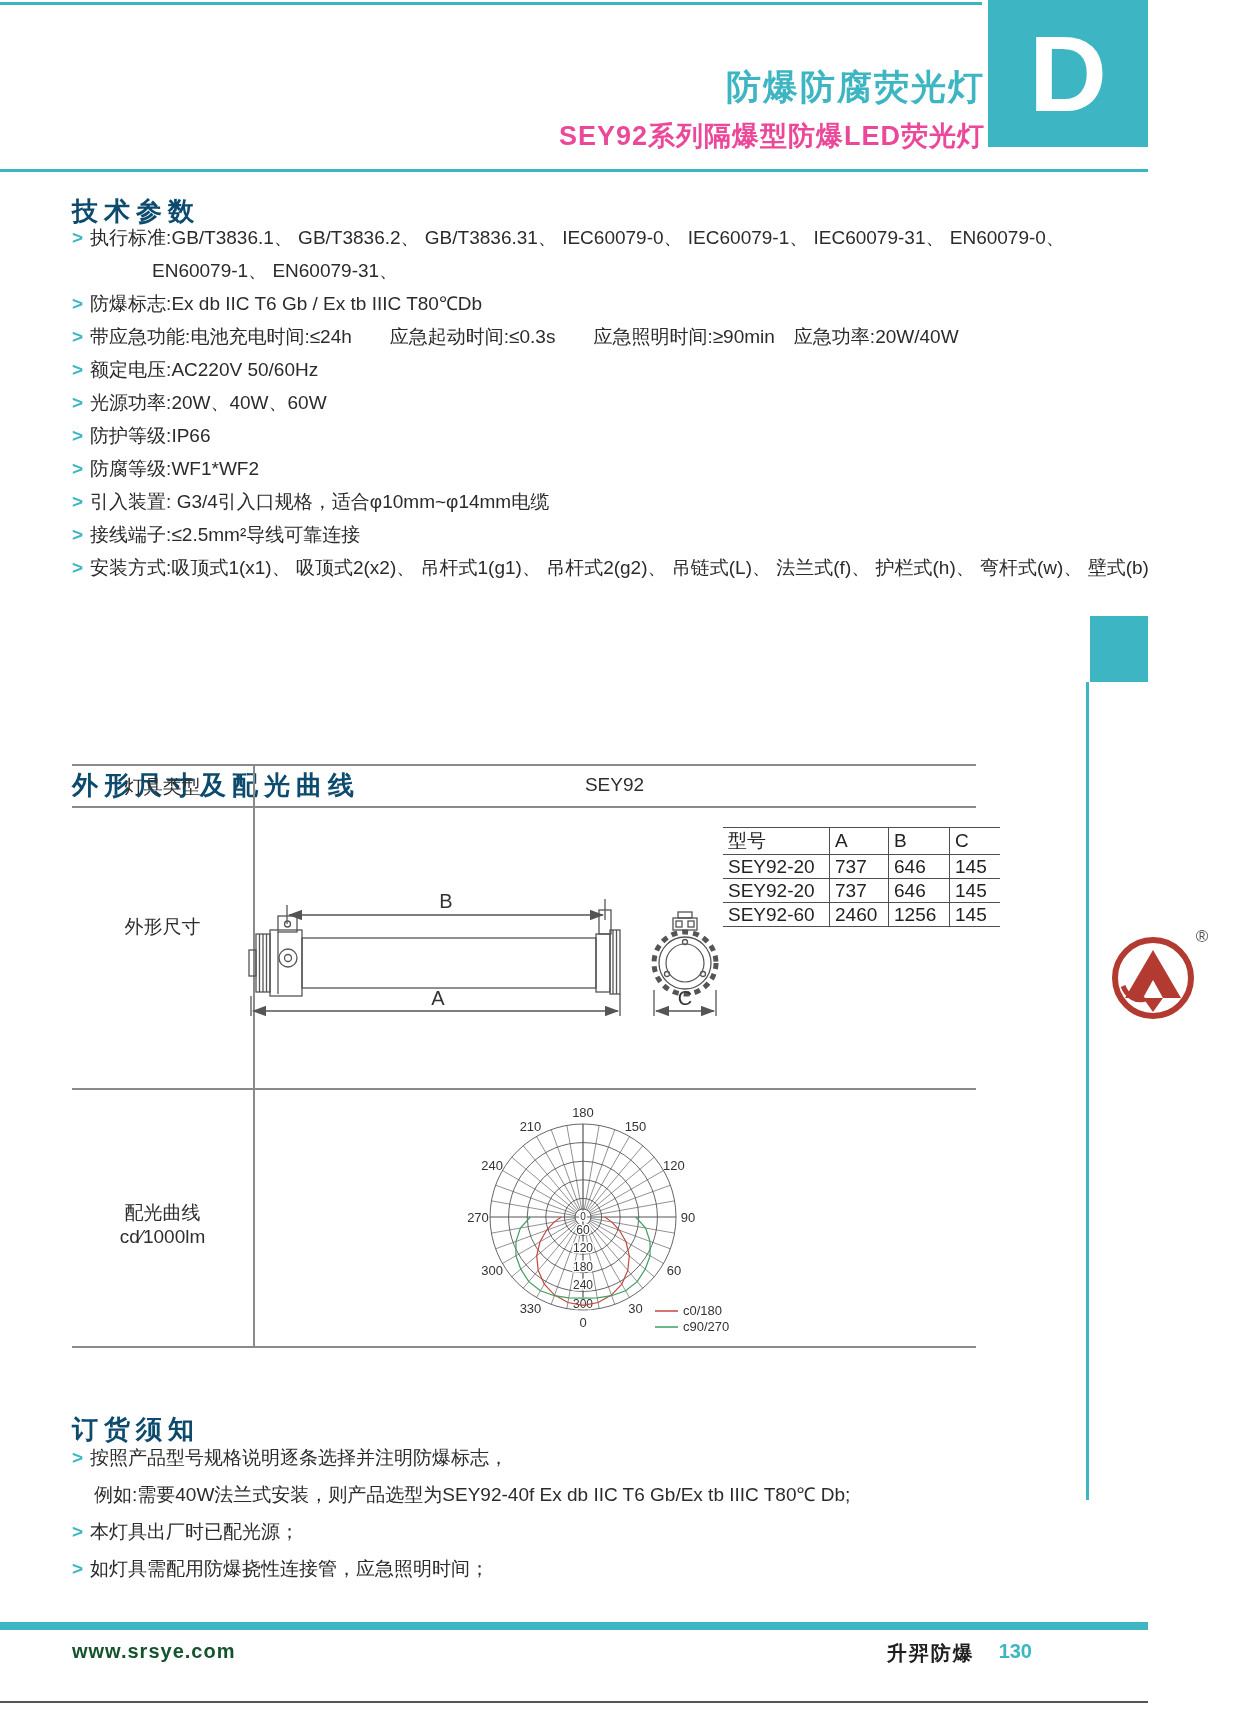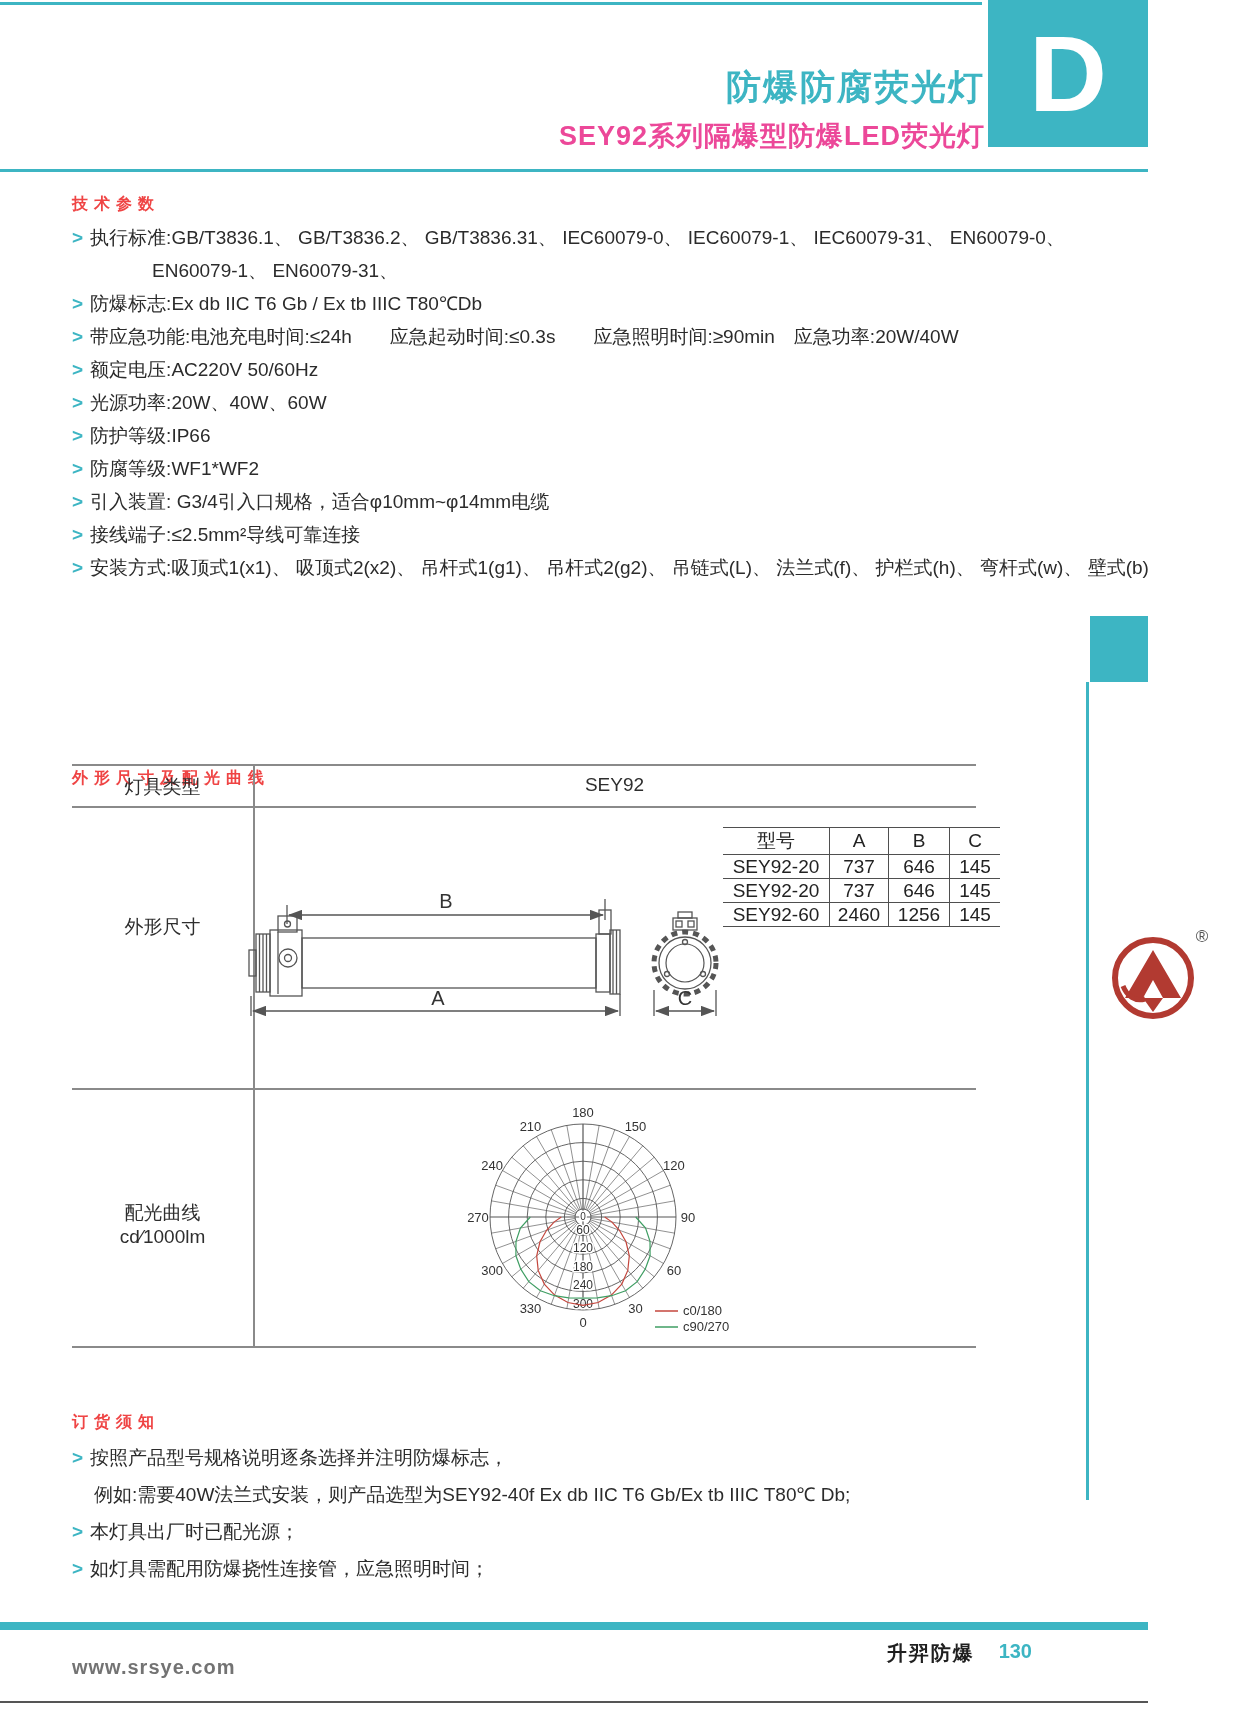--- a/index.html
+++ b/index.html
@@ -7,43 +7,43 @@
         font-family:"Liberation Sans",sans-serif;color:#2b2b2b;}
   .abs{position:absolute;}
   
   .top-rule{left:0;top:2px;width:982px;height:3px;background:#3db5c3;}
   .d-box{left:988px;top:0;width:160px;height:147px;background:#3db5c3;color:#fff;
          display:flex;align-items:center;justify-content:center;font-size:108px;font-weight:bold;}
   .h-title{right:273px;top:64px;font-size:35px;font-weight:bold;color:#3db5c3;letter-spacing:2px;}
   .h-sub{right:273px;top:118px;font-size:27px;font-weight:600;color:#ec4899;letter-spacing:1px;text-align:center;}
   .header-rule{left:0;top:169px;width:1148px;height:3px;background:#3db5c3;}
   
-  .sec-head{font-size:16px;font-weight:bold;color:#ef4444;letter-spacing:6px;}
+  .sec-head{font-size:26px;font-weight:bold;color:#0c4a6e;letter-spacing:6px;}
   
   .tech-list{left:72px;top:226px;width:940px;}
   .t-item{font-size:19px;line-height:23px;margin-bottom:10px;white-space:nowrap;color:#2b2b2b;}
   .t-item.cont{padding-left:80px;}
   .bullet{color:#3db5c3;margin-right:7px;font-weight:bold;}
   
   .hline{background:#8a8a8a;height:2px;}
   .hline.thin{height:1.5px;}
   .vline{background:#8a8a8a;width:1.5px;}
   .cell-label{font-size:19px;color:#2e2e2e;text-align:center;}
   
   .size-table{border-collapse:collapse;font-size:19px;color:#222;}
-  .size-table td{border:1.3px solid #4f4f4f;height:23px;text-align:center;padding:0 5px;font-weight:normal;}
+  .size-table td{border:1.3px solid #4f4f4f;height:23px;text-align:left;padding:0 5px;font-weight:normal;}
   .size-table tr td:first-child{border-left:none;width:96px;}
   .size-table tr td:last-child{border-right:none;}
   .size-table td.ca{width:48px;} .size-table td.cb{width:50px;} .size-table td.cc{width:40px;}
   
   .side-block{left:1090px;top:616px;width:58px;height:66px;background:#3db5c3;}
   .side-line{left:1086px;top:682px;width:3px;height:818px;background:#3db5c3;}
   
   .footer-bar{left:0;top:1622px;width:1148px;height:8px;background:#3db5c3;}
-  .site{left:72px;top:1640px;font-size:20px;font-weight:bold;color:#737373;letter-spacing:1px;margin-top:16px;}
+  .site{left:72px;top:1640px;font-size:20px;font-weight:bold;color:#14532d;letter-spacing:1px;}
   .brand-row{right:226px;top:1640px;font-size:20px;font-weight:bold;display:flex;gap:24px;}
   .brand-row .brand{color:#1f1f1f;letter-spacing:2px;}
   .brand-row .pagenum{color:#3db5c3;}
   .bottom-rule{left:0;top:1701px;width:1148px;height:1.5px;background:#555;}
   
   .order-list{left:72px;top:1446px;width:940px;}
   .o-item{font-size:19px;line-height:24px;margin-bottom:13px;white-space:nowrap;}
   .o-item.example{padding-left:22px;}
   
   text.halo{paint-order:stroke;stroke:#ffffff;stroke-width:3px;}

